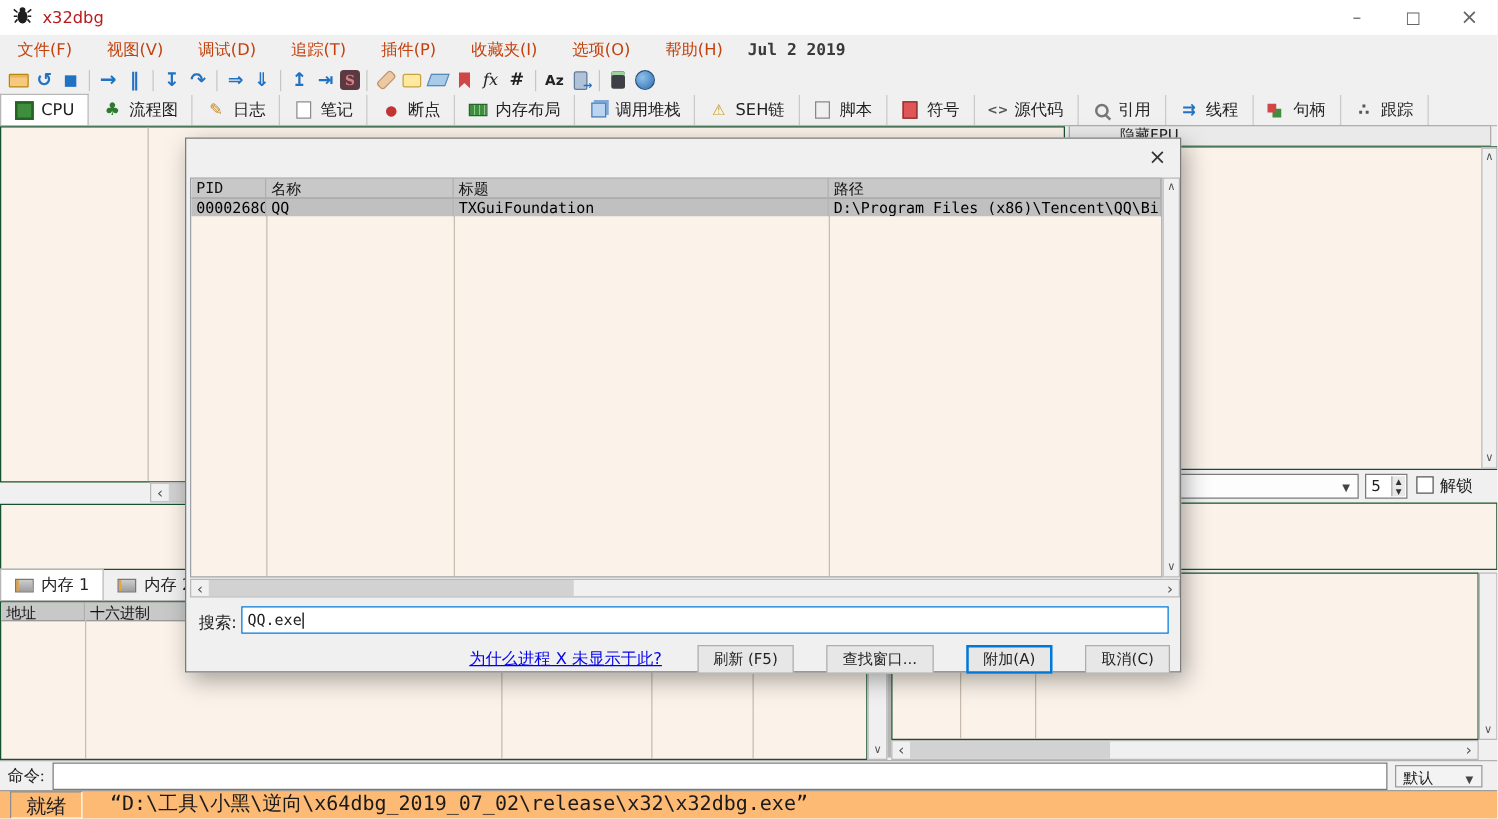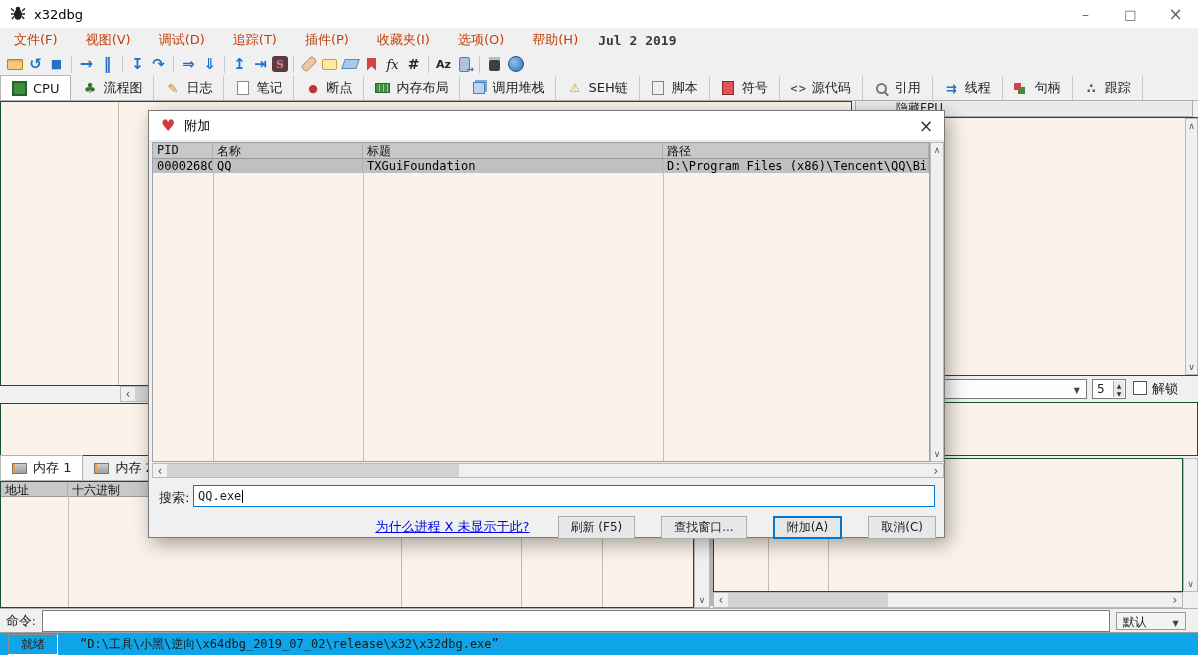--- a/index.html
+++ b/index.html
@@ -4,21 +4,21 @@
 <style>
   html,body{margin:0;padding:0;}
   #app{position:relative;width:1198px;height:655px;background:#F0F0F0;overflow:hidden;
        font-family:"DejaVu Sans","Liberation Sans",sans-serif;font-size:13px;color:#222;
        -webkit-font-smoothing:antialiased;}
   .abs{position:absolute;}
   .cream{background:#FBF3EA;border:1px solid #14532d;box-sizing:border-box;}
 
   
   #titlebar{left:0;top:0;width:1198px;height:28px;background:#FFFFFF;display:flex;align-items:center;border-bottom:1px solid #E3E3E3;}
-  #titlebar .title{color:#000000;margin-left:8px;font-size:13px;}
+  #titlebar .title{color:#b91c1c;margin-left:8px;font-size:13px;}
   #bug{margin-left:10px;}
   .wctl{width:45px;height:28px;display:flex;align-items:center;justify-content:center;color:#666;font-size:14px;}
   #winctls{position:absolute;right:0;top:0;display:flex;}
   .ctl-min::before{content:"–";} .ctl-max::before{content:"□";font-size:13px;} .ctl-close::before{content:"×";font-size:17px;}
 
   
   #menubar{left:0;top:28px;width:1198px;height:24px;background:#F0F0F0;display:flex;align-items:center;}
   .menu-item{padding:3px 14px;color:#c2410c;}
   .build-date{font-family:"DejaVu Sans Mono","Liberation Mono",monospace;font-weight:bold;color:#3A3A3A;padding:3px 6px;}
 
@@ -91,21 +91,21 @@
   #reg-spin .spinbtns{position:absolute;right:1px;top:1px;width:11px;height:16px;display:flex;flex-direction:column;}
   #reg-spin .spinbtns span{flex:1;font-size:6px;color:#333;display:flex;align-items:center;justify-content:center;background:#E8E8E8;border-left:1px solid #AAA;}
   #unlock-box{left:1133px;top:381px;width:14px;height:14px;background:#FFF;border:1px solid #555;box-sizing:border-box;}
   #unlock-label{left:1152px;top:380px;font-size:13px;font-family:Liberation Serif, serif;}
 
   
   #cmdbar{left:0;top:608px;width:1198px;height:24px;background:#F0F0F0;border-top:1px solid #B0B0B0;box-sizing:border-box;display:flex;align-items:center;}
   #cmdbar .lbl{margin:0 6px 0 6px;font-family:Liberation Serif, serif;}
   #cmd-input{width:1062px;height:18px;background:#FFF;border:1px solid #7A7A7A;}
   #cmd-profile{position:relative;width:70px;height:18px;margin-left:6px;border:1px solid #9A9A9A;background:#F3F3F3;font-size:12px;padding:1px 0 0 6px;box-sizing:border-box;}
-  #statusbar{left:0;top:632px;width:1198px;height:23px;background:#0ea5e9;border-top:1px solid #9E9E9E;box-sizing:border-box;display:flex;align-items:center;font-size:12px;}
+  #statusbar{left:0;top:632px;width:1198px;height:23px;background:#fdba74;border-top:1px solid #9E9E9E;box-sizing:border-box;display:flex;font-size:16px;}
   #status-state{margin-left:8px;padding:1px 12px;border:1px solid;border-color:#8E8E8E #FFF #FFF #8E8E8E;}
   #status-path{margin-left:22px;font-family:"DejaVu Sans Mono","Liberation Mono",monospace;color:#1A1A1A;flex:1;white-space:nowrap;overflow:hidden;}
   #status-time{border-left:1px solid #9E9E9E;padding:2px 10px 2px 12px;white-space:nowrap;}
   .mono{font-family:"DejaVu Sans Mono","Liberation Mono",monospace;}
 
   
   #dialog{left:148px;top:110px;width:797px;height:428px;background:#F0F0F0;border:1px solid #7A7A7A;box-sizing:border-box;box-shadow:4px 6px 18px rgba(0,0,0,.35);z-index:10;}
   #dlg-title{position:absolute;left:0;top:0;width:100%;height:30px;background:#FFF;display:flex;align-items:center;border-bottom:1px solid #E6E6E6;box-sizing:border-box;}
   .heart::before{content:"♥";color:#D43A3A;font-size:16px;}
   #dlg-title .heart{margin-left:12px;}
@@ -336,24 +336,20 @@
     <input id="cmd-input" value="" style="">
     <div id="cmd-profile" class="dd-arrow"><span>默认</span></div>
   </div>
 
   <div id="statusbar" class="abs">
     <span id="status-state">就绪</span>
     <span id="status-path">“D:\工具\小黑\逆向\x64dbg_2019_07_02\release\x32\x32dbg.exe”</span>
   </div>
 
   <div id="dialog" class="abs">
-    <div id="dlg-title">
-      <span class="heart"></span>
-      <span class="t">附加</span>
-    </div>
     <div id="dlg-close">×</div>
 
     <div id="dlg-table">
       <div class="ghdr">
         <div class="cell c0">PID</div>
         <div class="cell c1">名称</div>
         <div class="cell c2">标题</div>
         <div class="cell c3">路径</div>
       </div>
       <div class="prow">

